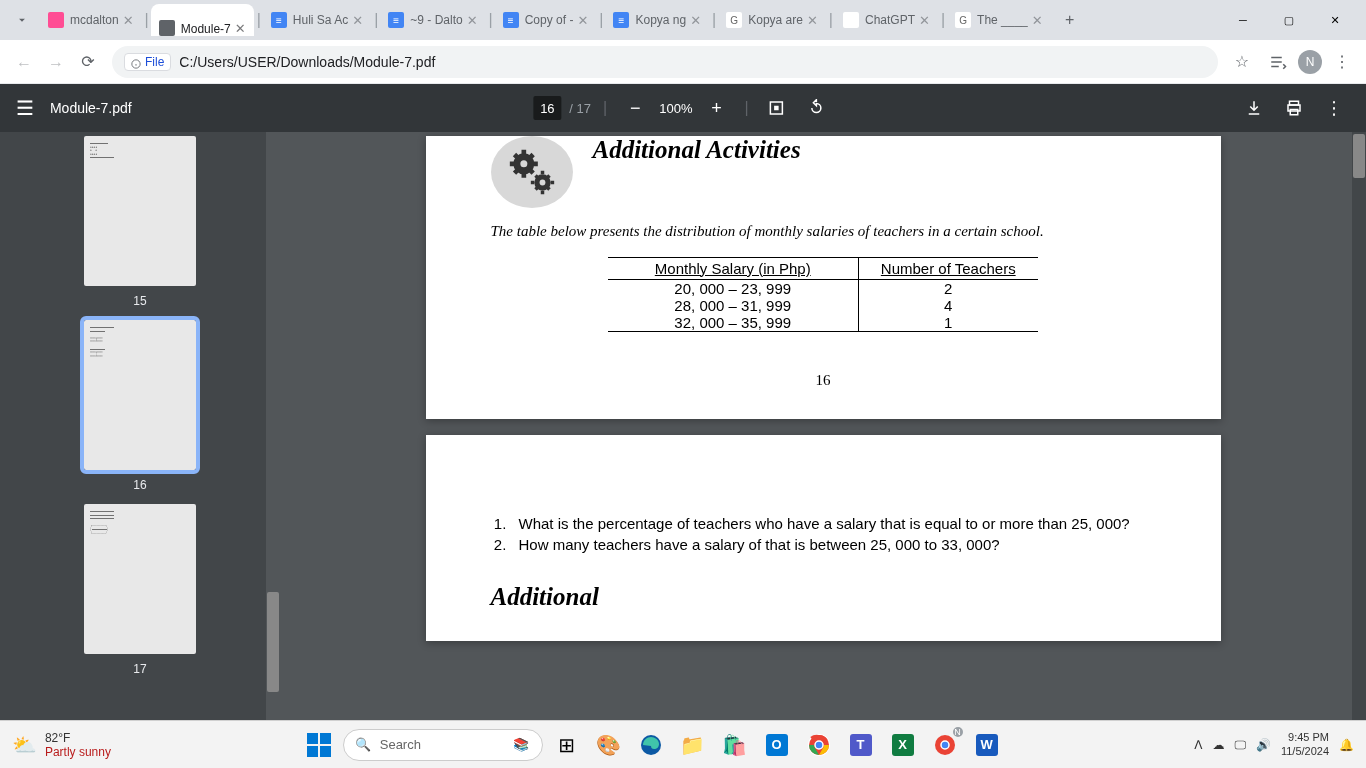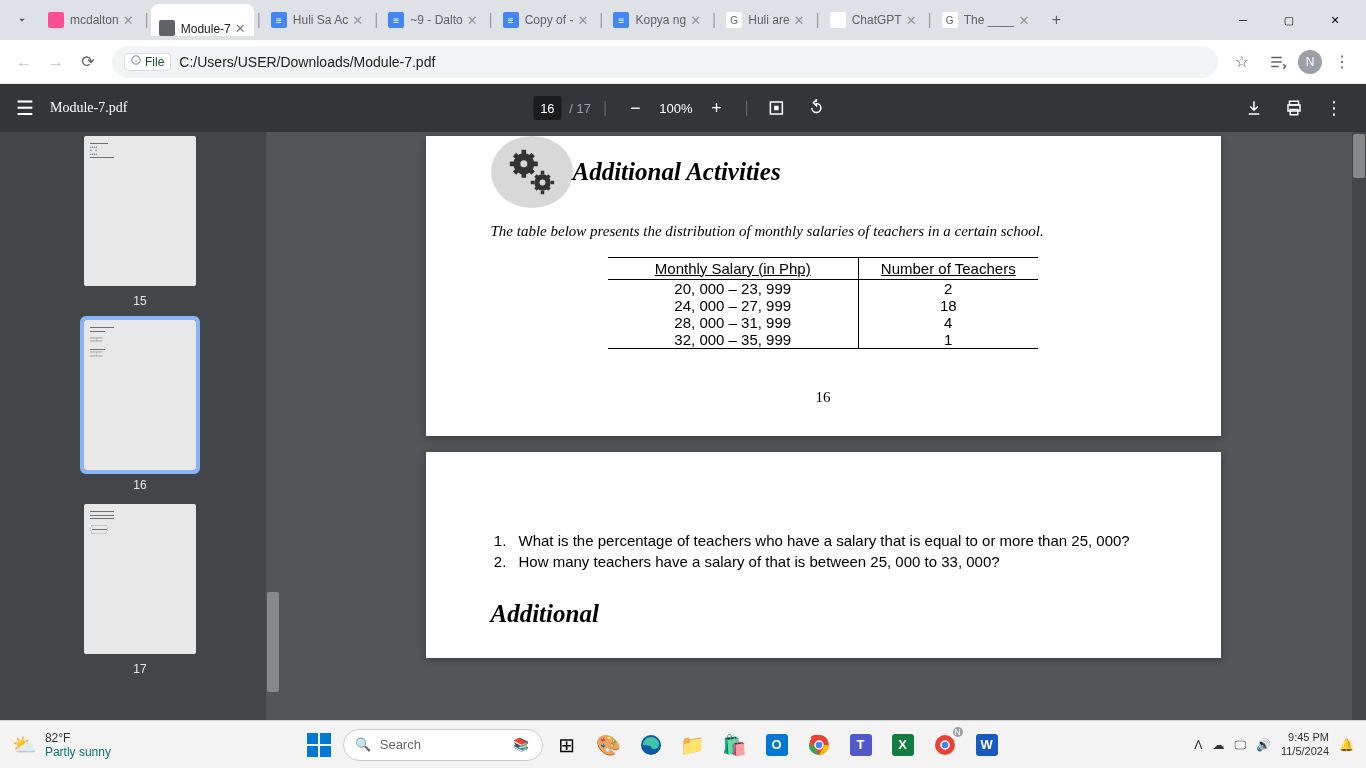--- a/index.html
+++ b/index.html
@@ -15,30 +15,30 @@
 .tab .close { margin-left: 4px; opacity: 0.6; font-size: 13px; }
 .tab-sep { color: #9aa0a6; margin: 0 2px; align-self: center; }
 .new-tab { width: 28px; height: 28px; display: flex; align-items: center; justify-content: center; margin-left: 4px; font-size: 16px; color: #5f6368; }
 .window-controls { margin-left: auto; display: flex; }
 .win-btn { width: 46px; height: 32px; display: flex; align-items: center; justify-content: center; font-size: 11px; color: #000; }
 
 .addr-bar { height: 44px; background: #fff; display: flex; align-items: center; padding: 0 8px; border-bottom: 1px solid #e8eaed; }
 .nav-btn { width: 32px; height: 32px; display: flex; align-items: center; justify-content: center; color: #5f6368; font-size: 16px; border-radius: 50%; }
 .nav-btn.disabled { opacity: 0.4; }
 .addr-field { flex: 1; height: 32px; background: #f1f3f4; border-radius: 16px; display: flex; align-items: center; padding: 0 12px; margin: 0 8px; font-size: 14px; color: #202124; }
-.file-chip { background: #fff; border-radius: 4px; padding: 1px 6px; font-size: 12px; margin-right: 8px; color: #14532d; border: 1px solid #dadce0; display: flex; align-items: flex-start; gap: 4px; }
+.file-chip { background: #fff; border-radius: 4px; padding: 1px 6px; font-size: 12px; margin-right: 8px; color: #1d4ed8; border: 1px solid #dadce0; display: flex; align-items: flex-end; gap: 4px; }
 .addr-right { display: flex; align-items: center; gap: 4px; }
 .profile-badge { width: 24px; height: 24px; border-radius: 50%; background: #9aa0a6; color: #fff; display: flex; align-items: center; justify-content: center; font-size: 12px; font-weight: 500; }
 
 
 .pdf-viewer { height: 636px; background: #525659; display: flex; flex-direction: column; }
 .pdf-toolbar { height: 48px; background: #323639; display: flex; align-items: center; padding: 0 16px; color: #fff; }
 .tb-left { display: flex; align-items: center; gap: 16px; }
 .menu-icon { font-size: 20px; cursor: pointer; }
-.pdf-title { font-size: 14px; font-family: Liberation Serif, serif; }
+.pdf-title { font-size: 14px; }
 .tb-center { margin: 0 auto; display: flex; align-items: center; gap: 8px; position: absolute; left: 50%; transform: translateX(-50%); }
 .page-input { background: #191b1c; color: #fff; border: none; width: 28px; height: 24px; text-align: center; font-size: 13px; border-radius: 2px; }
 .page-total { color: #9aa0a6; font-size: 13px; }
 .tb-sep { color: #5f6368; margin: 0 4px; }
 .zoom-pct { font-size: 13px; }
 .tb-btn { width: 32px; height: 32px; display: flex; align-items: center; justify-content: center; cursor: pointer; font-size: 18px; color: #fff; }
 .tb-right { margin-left: auto; display: flex; gap: 8px; }
 
 .pdf-body { flex: 1; display: flex; overflow: hidden; position: relative; }
 .thumbnails { width: 280px; background: #424649; overflow-y: auto; padding: 4px 0; position: relative; }
@@ -49,21 +49,21 @@
 .thumb-img.active { outline: 4px solid #8ab4f8; }
 .thumb-label { color: #e8eaed; font-size: 12px; margin-top: 8px; }
 .thumb-content { font-size: 3px; color: #666; line-height: 1.2; }
 
 .page-area { flex: 1; background: #525659; overflow-y: auto; padding: 4px 0; }
 .page-scroll { position: absolute; right: 0; top: 0; width: 14px; height: 100%; background: #424649; }
 .page-handle { position: absolute; right: 1px; width: 12px; height: 44px; background: #888; border-radius: 2px; top: 2px; }
 .page { width: 795px; background: #fff; margin: 0 auto 16px; box-shadow: 0 2px 8px rgba(0,0,0,0.3); padding: 30px 65px; font-family: 'Bookman Old Style', Georgia, serif; color: #000; }
 .page.first { padding-top: 0; }
 
-.activity-header { display: flex; align-items: center; margin-bottom: 12px; }
+.activity-header { display: flex; gap: 20px; margin-bottom: 12px; }
 .gear-icon { width: 82px; height: 72px; background: #d8d8d8; border-radius: 50%; display: flex; align-items: center; justify-content: center; font-size: 36px; color: #333; flex-shrink: 0; }
 .activity-title { font-size: 25px; font-weight: bold; font-style: italic; font-family: 'Bookman Old Style', Georgia, serif; }
 .body-text { font-size: 15px; text-align: justify; line-height: 1.5; font-family: 'Bookman Old Style', Georgia, serif; font-style: italic; }
 
 .data-table { margin: 14px auto 0; border-collapse: collapse; font-family: 'Bookman Old Style', Georgia, serif; font-size: 15px; }
 .data-table th { border-top: 1.5px solid #000; border-bottom: 1px solid #000; padding: 2px 20px; font-weight: normal; text-decoration: underline; }
 .data-table td { padding: 0 20px; text-align: center; }
 .data-table tr:last-child td { border-bottom: 1.5px solid #000; }
 .col-sep { border-right: 1.5px solid #000; }
 
@@ -128,21 +128,21 @@
       </div>
       <span class="tab-sep">|</span>
       <div class="tab">
         <span class="favicon" style="background:#4285f4;color:#fff">≡</span>
         <span class="title">Kopya ng</span>
         <span class="close">✕</span>
       </div>
       <span class="tab-sep">|</span>
       <div class="tab">
         <span class="favicon" style="background:#fff;color:#666">G</span>
-        <span class="title">Huli are</span>
+        <span class="title">Kopya are</span>
         <span class="close">✕</span>
       </div>
       <span class="tab-sep">|</span>
       <div class="tab">
         <span class="favicon" style="background:#fff;color:#666"></span>
         <span class="title">ChatGPT</span>
         <span class="close">✕</span>
       </div>
       <span class="tab-sep">|</span>
       <div class="tab">
@@ -279,24 +279,20 @@
             <th class="col-sep" style="width:250px">Monthly Salary (in Php)</th>
             <th style="width:180px">Number of Teachers</th>
           </tr>
             </thead>
           <tbody id="salary-rows">
               <tr>
                 <td class="col-sep">20, 000 – 23, 999</td>
                 <td>2</td>
               </tr>
               <tr>
-                <td class="col-sep">24, 000 – 27, 999</td>
-                <td>18</td>
-              </tr>
-              <tr>
                 <td class="col-sep">28, 000 – 31, 999</td>
                 <td>4</td>
               </tr>
               <tr>
                 <td class="col-sep">32, 000 – 35, 999</td>
                 <td>1</td>
               </tr>
             </tbody>
         </table>
         <div class="page-num">16</div>
@@ -314,21 +310,21 @@
       </div>
     </div>
   </div>
 </div>
 
 <div class="taskbar">
   <div class="weather">
     <span class="weather-icon">⛅</span>
     <div>
       <div style="font-weight:500">82°F</div>
-      <div style="color:#0f766e">Partly sunny</div>
+      <div style="color:#b91c1c">Partly sunny</div>
     </div>
   </div>
   <div class="tb-center-apps">
     <div class="start-btn">
       <div class="win-logo">
           <div></div>
           <div></div>
           <div></div>
           <div></div>
         </div>

